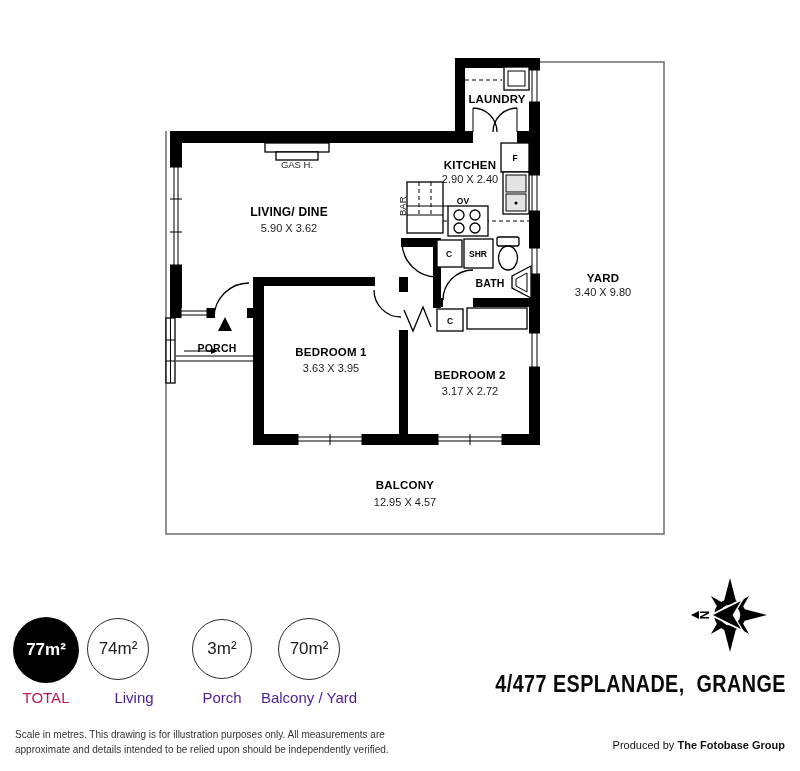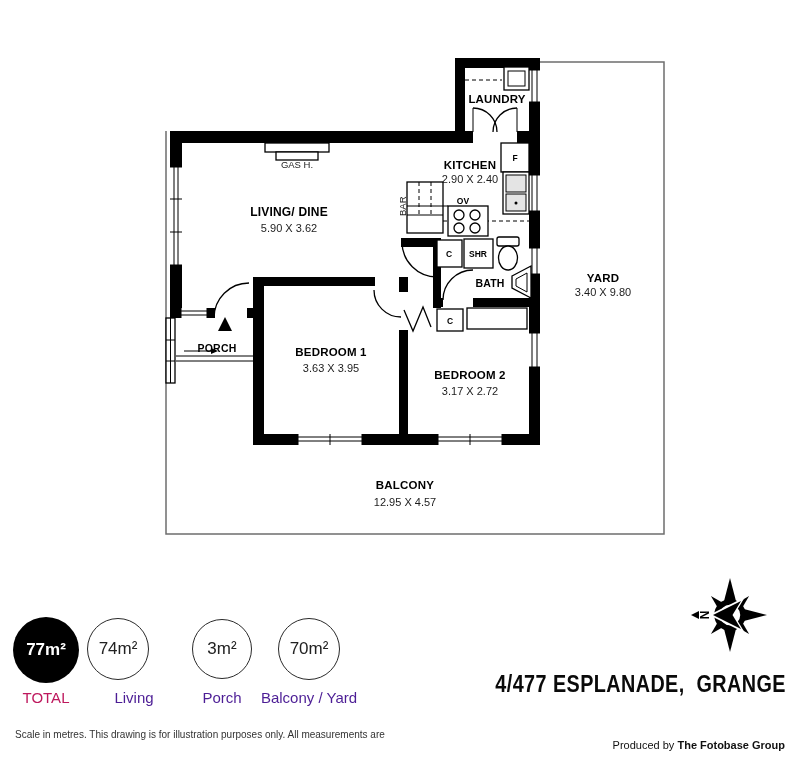--- a/index.html
+++ b/index.html
@@ -253,20 +253,21 @@
   <div class="legend-label" style="left:93px;  top:689px; width:82px;">Living</div>
   <div class="legend-label" style="left:182px; top:689px; width:80px;">Porch</div>
   <div class="legend-label" style="left:248px; top:689px; width:122px;text-align:center;">Balcony / Yard</div>
 
   
   <div class="address">4/477 ESPLANADE,  GRANGE</div>
 
   
   <div class="disclaimer">
     <div>Scale in metres. This drawing is for illustration purposes only. All measurements are</div>
+    <div>approximate and details intended to be relied upon should be independently verified.</div>
   </div>
 
   
   <div class="produced">
     <span>Produced by </span><b>The Fotobase Group</b>
   </div>
 
 </div>
 
 </body></html>

